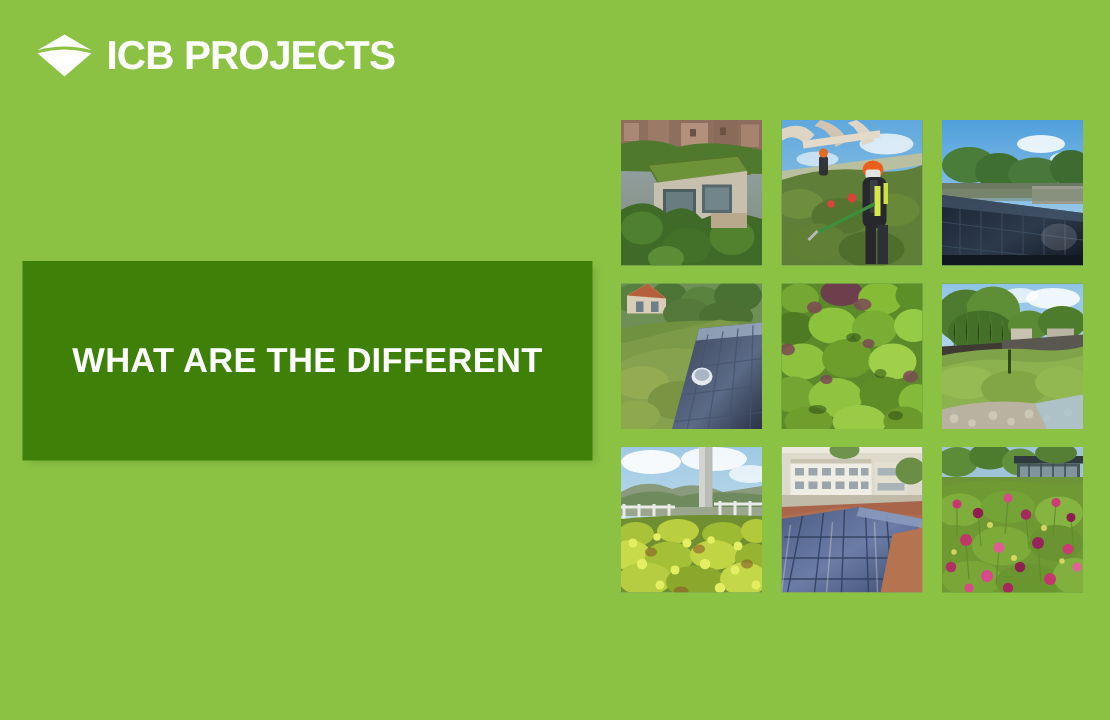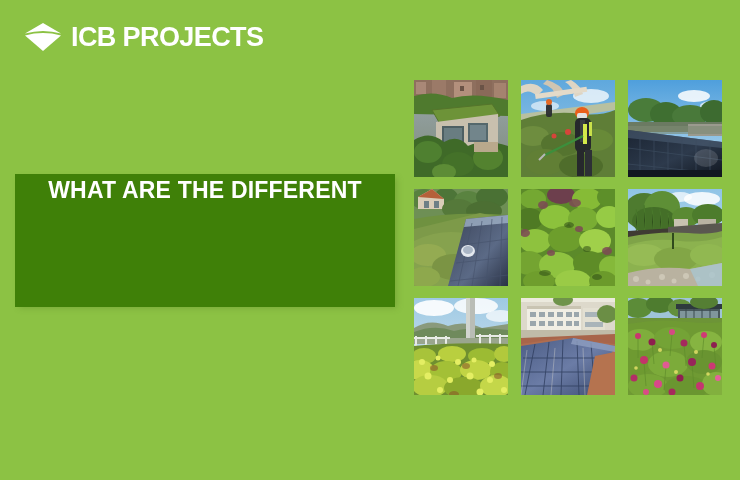--- a/index.html
+++ b/index.html
@@ -21,21 +21,21 @@
   }
 
   
   .headline-shadow{
     position:absolute;left:19px;top:178px;width:378px;height:130px;
     background:rgba(40,70,10,0.20);filter:blur(3px);
   }
   .headline-box{
     position:absolute;left:15px;top:174px;width:380px;height:133px;
     background:#3f8008;
-    display:flex;flex-direction:column;justify-content:flex-start;
+    display:flex;flex-direction:column;justify-content:center;
     box-sizing:border-box;padding:0 18px;
   }
   .headline-line{
     color:#ffffff;font-weight:bold;font-size:23px;line-height:33px;
     letter-spacing:0.2px;text-align:center;white-space:nowrap;
   }
 
   
   .grid{
     position:absolute;left:414px;top:80px;

